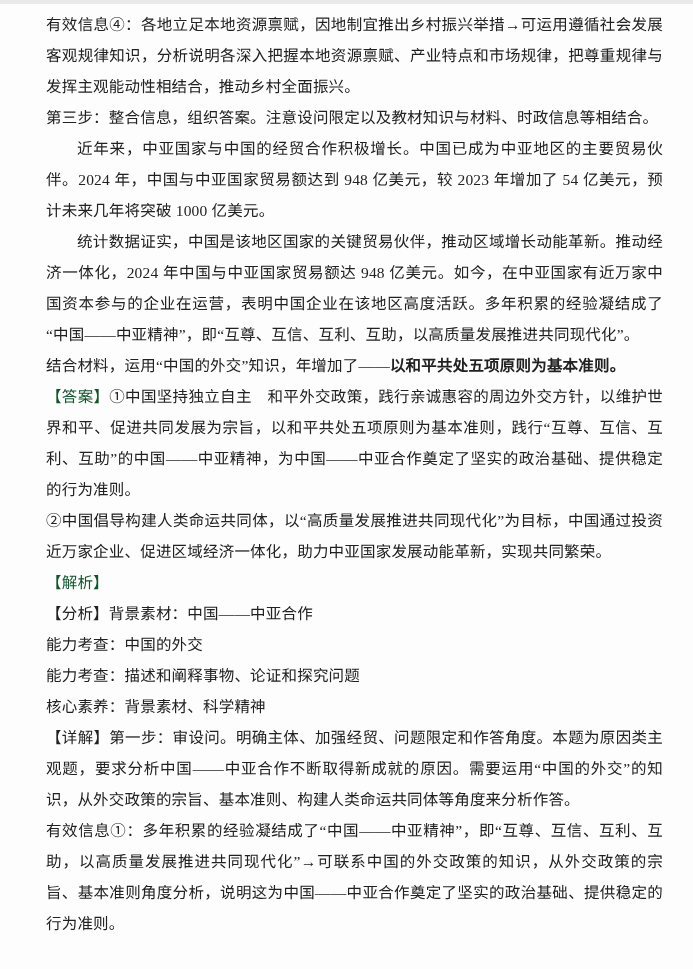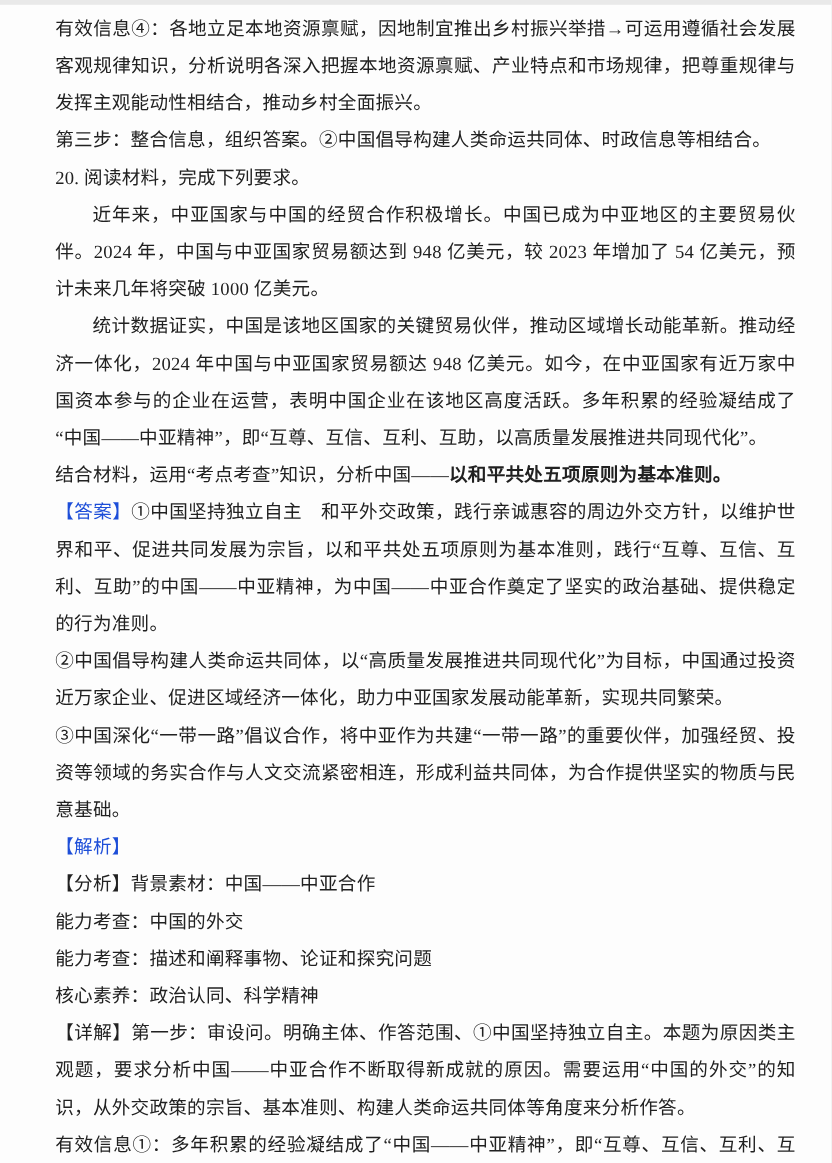--- a/index.html
+++ b/index.html
@@ -22,54 +22,52 @@
     overflow: hidden;
   }
   .page p {
     margin: 0;
     line-height: 31px;
     text-align: justify;
     letter-spacing: 0.2px;
   }
   .indent { text-indent: 2em; }
   .material { }
-  .blue { color: #1d4ed8; }
+  .blue { color: #14532d; }
   .bold { font-weight: bold; }
 </style>
 </head>
 <body>
 
 <div class="page">
 
   <p>有效信息④：各地立足本地资源禀赋，因地制宜推出乡村振兴举措→可运用遵循社会发展客观规律知识，分析说明各深入把握本地资源禀赋、产业特点和市场规律，把尊重规律与发挥主观能动性相结合，推动乡村全面振兴。</p>
 
-  <p>第三步：整合信息，组织答案。②中国倡导构建人类命运共同体、时政信息等相结合。</p>
+  <p>第三步：整合信息，组织答案。注意设问限定以及教材知识与材料、时政信息等相结合。</p>
 
-  <p>20. 阅读材料，完成下列要求。</p>
 
   <p class="material indent">近年来，中亚国家与中国的经贸合作积极增长。中国已成为中亚地区的主要贸易伙伴。2024 年，中国与中亚国家贸易额达到 948 亿美元，较 2023 年增加了 54 亿美元，预计未来几年将突破 1000 亿美元。</p>
 
   <p class="material indent">统计数据证实，中国是该地区国家的关键贸易伙伴，推动区域增长动能革新。推动经济一体化，2024 年中国与中亚国家贸易额达 948 亿美元。如今，在中亚国家有近万家中国资本参与的企业在运营，表明中国企业在该地区高度活跃。多年积累的经验凝结成了“中国——中亚精神”，即“互尊、互信、互利、互助，以高质量发展推进共同现代化”。</p>
 
-  <p><span>结合材料，运用“考点考查”知识，分析中国——</span><span class="bold">以和平共处五项原则为基本准则。</span></p>
+  <p><span>结合材料，运用“中国的外交”知识，年增加了——</span><span class="bold">以和平共处五项原则为基本准则。</span></p>
 
   <p><span class="blue">【答案】</span><span>①中国坚持独立自主　和平外交政策，践行亲诚惠容的周边外交方针，以维护世界和平、促进共同发展为宗旨，以和平共处五项原则为基本准则，践行“互尊、互信、互利、互助”的中国——中亚精神，为中国——中亚合作奠定了坚实的政治基础、提供稳定的行为准则。</span></p>
 
   <p>②中国倡导构建人类命运共同体，以“高质量发展推进共同现代化”为目标，中国通过投资近万家企业、促进区域经济一体化，助力中亚国家发展动能革新，实现共同繁荣。</p>
 
-  <p>③中国深化“一带一路”倡议合作，将中亚作为共建“一带一路”的重要伙伴，加强经贸、投资等领域的务实合作与人文交流紧密相连，形成利益共同体，为合作提供坚实的物质与民意基础。</p>
 
   <p><span class="blue">【解析】</span></p>
 
   <p>【分析】背景素材：中国——中亚合作</p>
 
   <p>能力考查：中国的外交</p>
 
   <p>能力考查：描述和阐释事物、论证和探究问题</p>
 
-  <p>核心素养：政治认同、科学精神</p>
+  <p>核心素养：背景素材、科学精神</p>
 
-  <p>【详解】第一步：审设问。明确主体、作答范围、①中国坚持独立自主。本题为原因类主观题，要求分析中国——中亚合作不断取得新成就的原因。需要运用“中国的外交”的知识，从外交政策的宗旨、基本准则、构建人类命运共同体等角度来分析作答。</p>
+  <p>【详解】第一步：审设问。明确主体、加强经贸、问题限定和作答角度。本题为原因类主观题，要求分析中国——中亚合作不断取得新成就的原因。需要运用“中国的外交”的知识，从外交政策的宗旨、基本准则、构建人类命运共同体等角度来分析作答。</p>
 
 
   <p>有效信息①：多年积累的经验凝结成了“中国——中亚精神”，即“互尊、互信、互利、互助，以高质量发展推进共同现代化”→可联系中国的外交政策的知识，从外交政策的宗旨、基本准则角度分析，说明这为中国——中亚合作奠定了坚实的政治基础、提供稳定的行为准则。</p>
 
 </div>
 
 </body></html>

